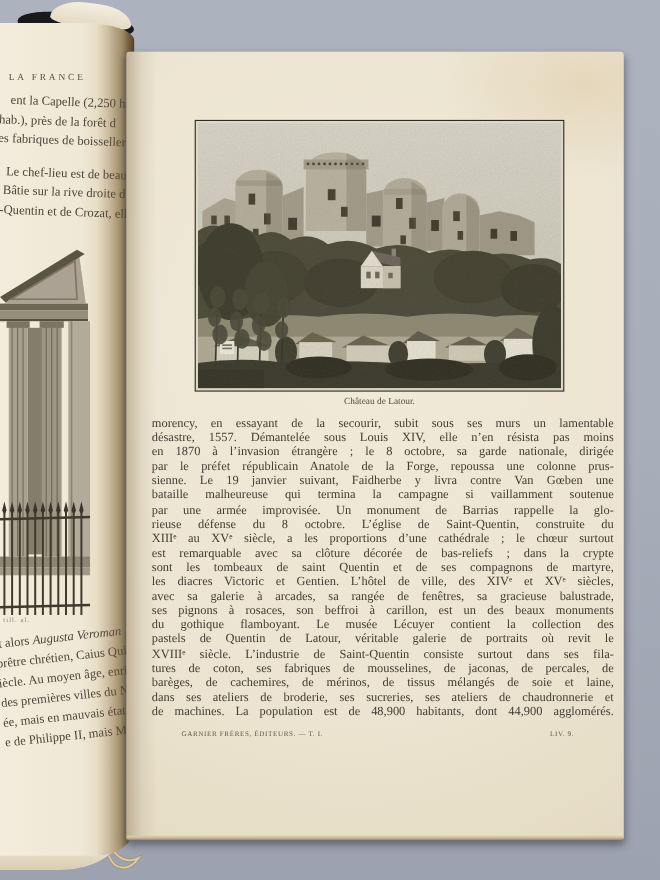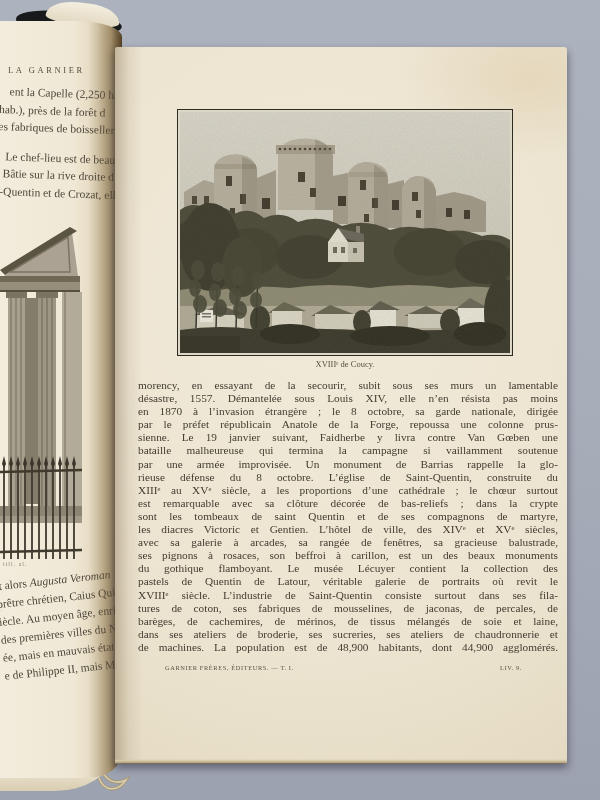--- a/index.html
+++ b/index.html
@@ -67,21 +67,21 @@
   <div class="cover-band"></div>
   <div class="top-curl"></div>
   <div class="bottom-curl"></div>
 
   <svg class="thread" width="64" height="48" viewBox="0 0 64 48">
     <path d="M10,4 C13,20 24,36 40,28 C32,40 18,40 13,26" fill="none" stroke="#a49878" stroke-width="3.4"></path>
     <path d="M10,4 C13,20 24,36 40,28 C32,40 18,40 13,26" fill="none" stroke="#d9cdab" stroke-width="1.6"></path>
   </svg>
 
   <div class="left-page">
-    <div class="lp-header">LA GARNIER</div>
+    <div class="lp-header">LA FRANCE</div>
 
     <div class="lp-upper">
       <div class="in1">ent la Capelle (2,250 hab.</div>
       <div>hab.), près de la forêt d</div>
       <div>es fabriques de boissellerie.</div>
       <div class="in2 p2">Le chef-lieu est de beaucoup</div>
       <div>. Bâtie sur la rive droite d</div>
       <div>t-Quentin et de Crozat, ell</div>
     </div>
 
@@ -293,21 +293,21 @@
           <ellipse cx="110" cy="222" rx="30" ry="10" fill="#2f2e21"></ellipse>
           <ellipse cx="210" cy="224" rx="40" ry="10" fill="#2f2e21"></ellipse>
           <ellipse cx="300" cy="222" rx="26" ry="12" fill="#2f2e21"></ellipse>
           <rect x="0" y="224" width="60" height="17" fill="#343326"></rect>
         </g>
 
         <rect width="330" height="241" filter="url(#grain)" opacity="0.5"></rect>
       </svg>
     </figure>
 
-    <div class="rp-caption">XVIIIᵉ de Coucy.</div>
+    <div class="rp-caption">Château de Latour.</div>
 
     <div class="rp-body">
       <div class="bl">morency, en essayant de la secourir, subit sous ses murs un lamentable</div>
       <div class="bl">désastre, 1557. Démantelée sous Louis XIV, elle n’en résista pas moins</div>
       <div class="bl">en 1870 à l’invasion étrangère ; le 8 octobre, sa garde nationale, dirigée</div>
       <div class="bl">par le préfet républicain Anatole de la Forge, repoussa une colonne prus-</div>
       <div class="bl">sienne. Le 19 janvier suivant, Faidherbe y livra contre Van Gœben une</div>
       <div class="bl">bataille malheureuse qui termina la campagne si vaillamment soutenue</div>
       <div class="bl">par une armée improvisée. Un monument de Barrias rappelle la glo-</div>
       <div class="bl">rieuse défense du 8 octobre. L’église de Saint-Quentin, construite du</div>

